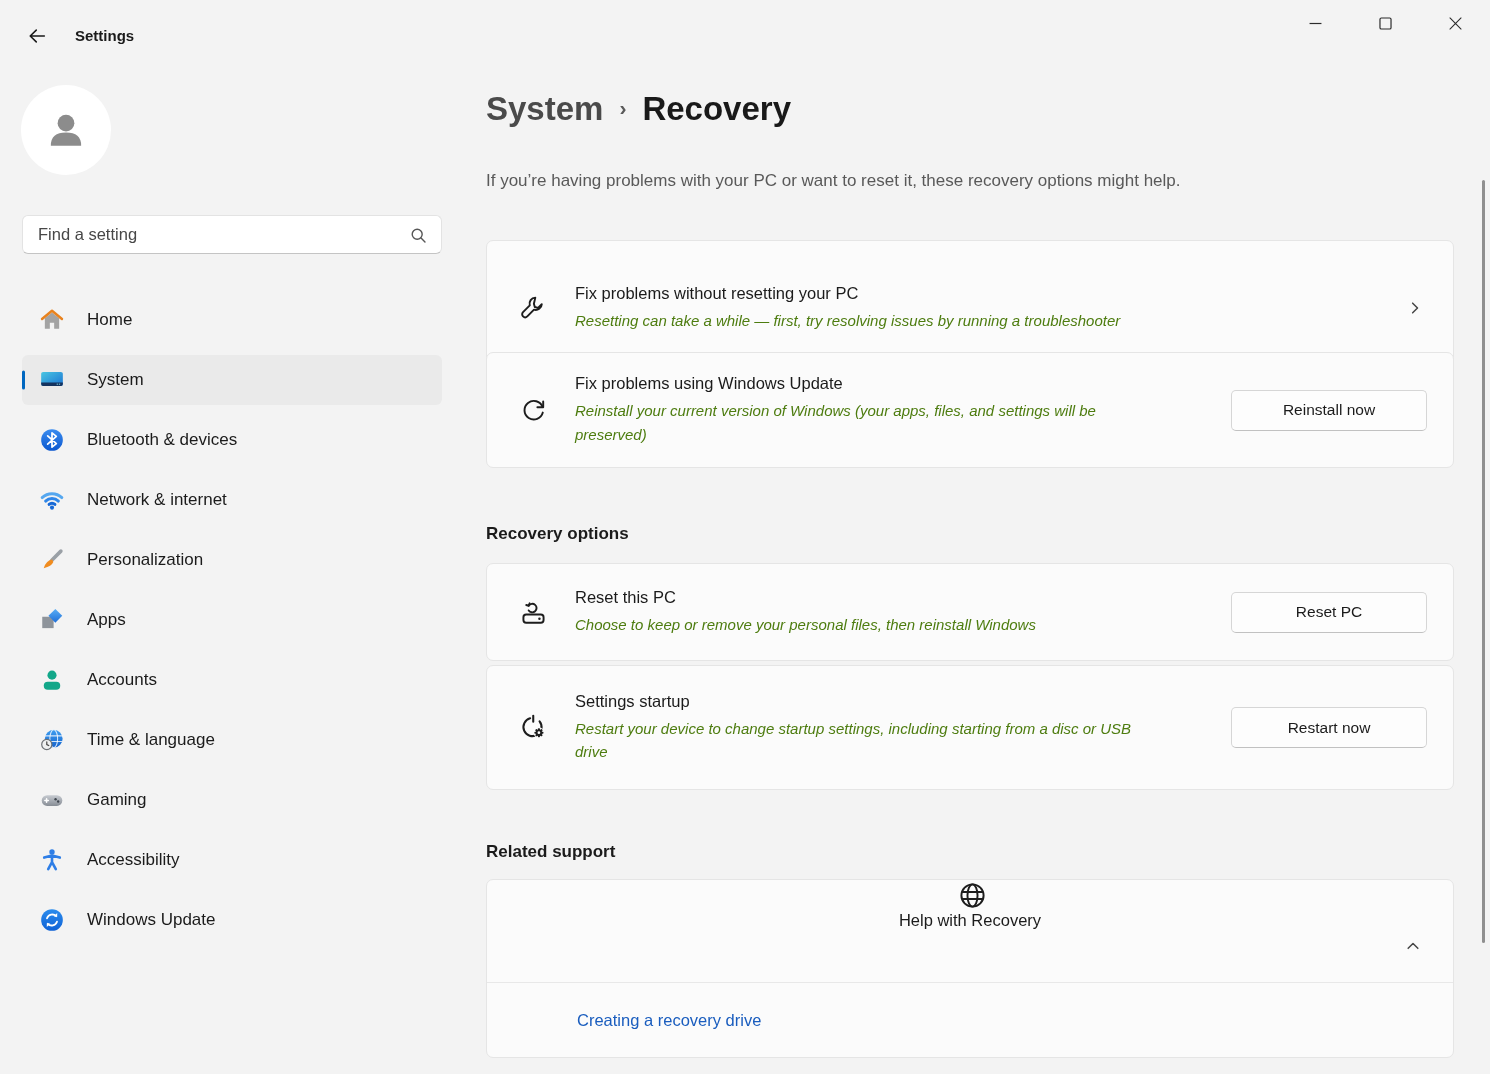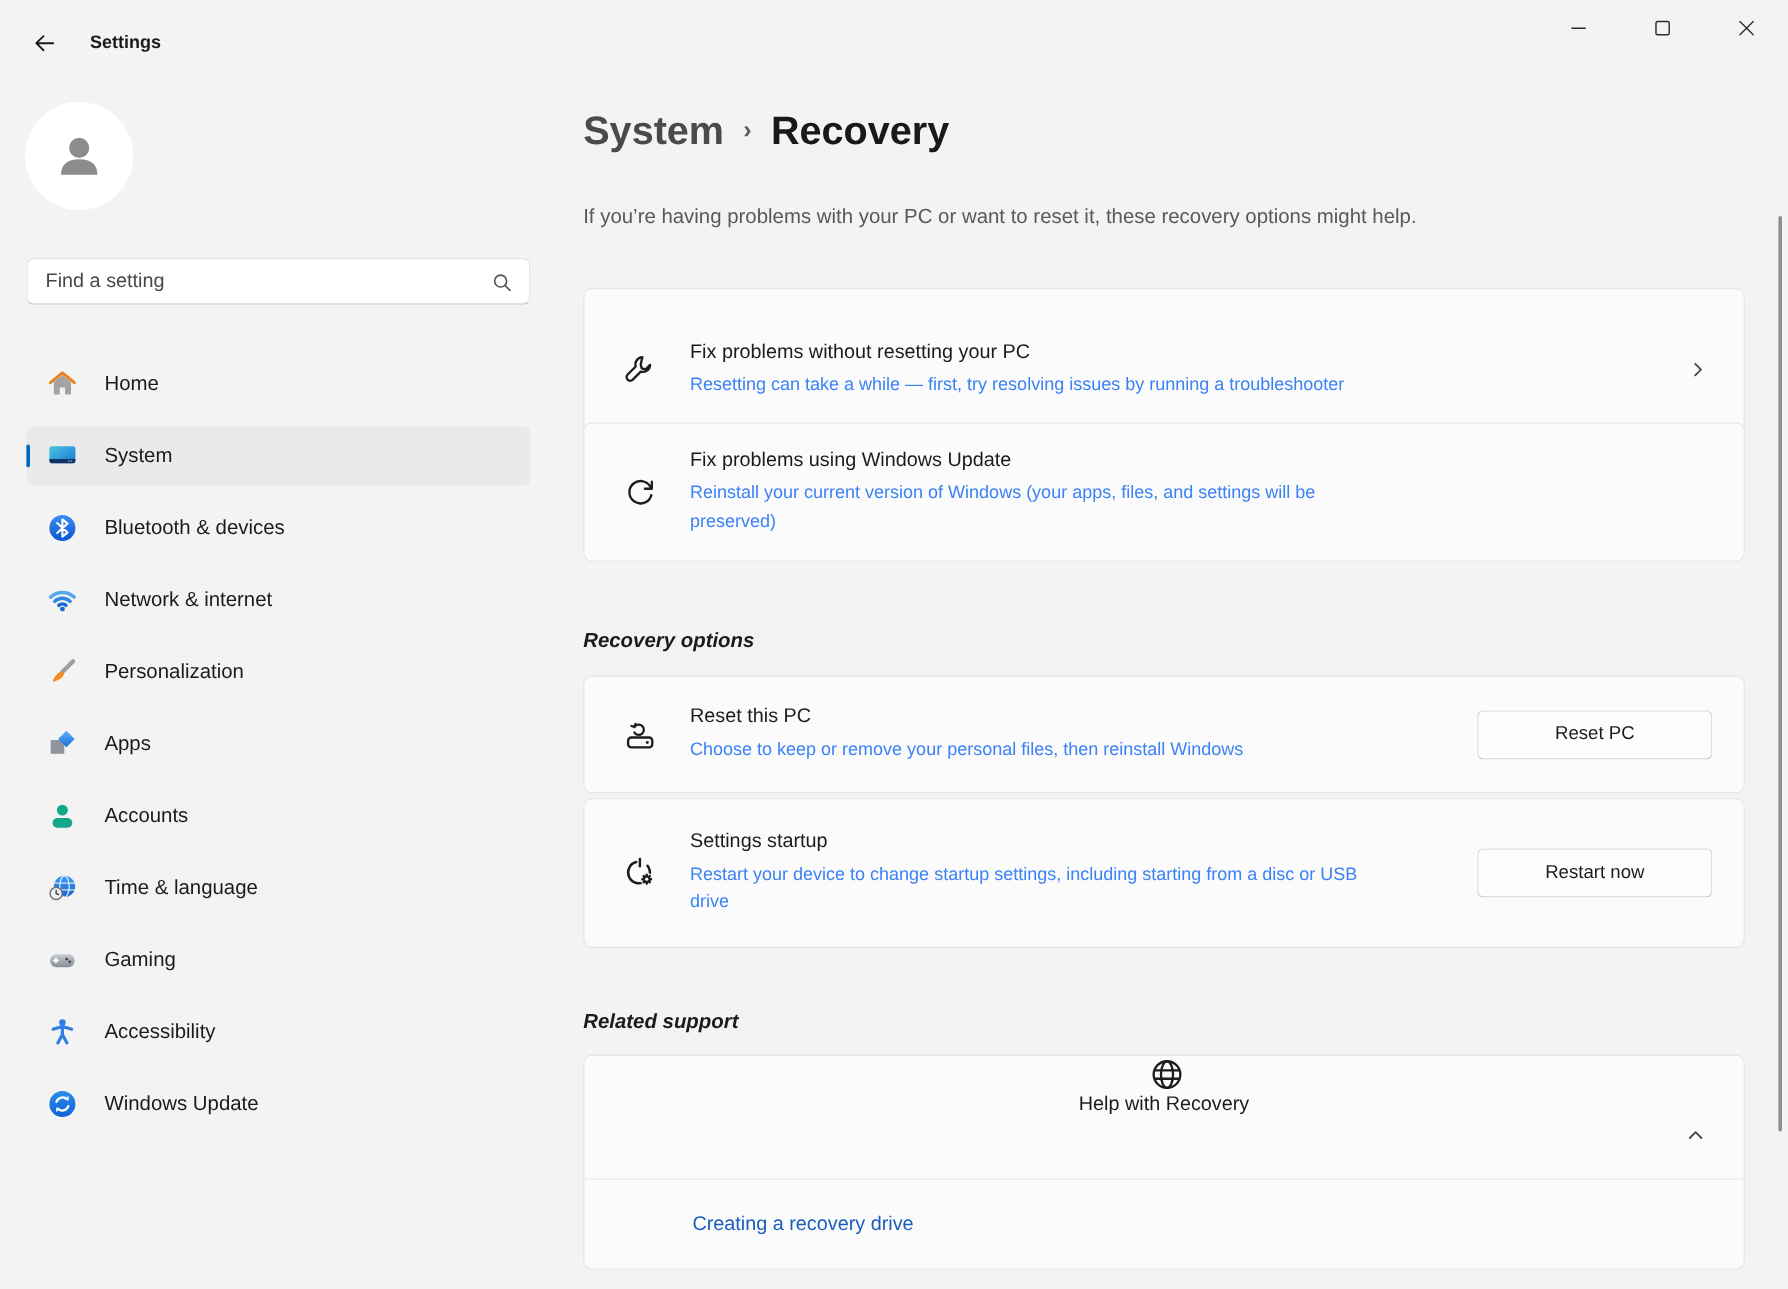--- a/index.html
+++ b/index.html
@@ -92,36 +92,36 @@
     display: flex; align-items: center;
   }
   #card-troubleshoot { top: 240px; height: 136px; cursor: pointer; }
   #card-update       { top: 352px; height: 116px; }
   #card-reset        { top: 563px; height: 98px; }
   #card-advanced     { top: 665px; height: 125px; }
 
   .card-icon { width: 36px; margin: 0 24px 0 28px; flex-shrink: 0; display: flex; justify-content: center; }
   .card-text { flex: 1; padding-right: 16px; }
   .card-title { font-size: 16.5px; color: #1b1b1b; margin-bottom: 6px; }
-  .card-desc { font-size: 15px; color: #3b82f6; line-height: 1.55; }
+  .card-desc { font-size: 15px; color: #4d7c0f; line-height: 1.55; font-style: italic; }
   #card-update .card-desc { max-width: 565px; }
   #card-advanced .card-desc { max-width: 585px; }
 
   .chevron-right { margin-right: 28px; flex-shrink: 0; display: flex; }
   .btn {
     width: 196px; height: 41px; margin-right: 26px; flex-shrink: 0;
     background: #fdfdfd;
     border: 1px solid #d6d6d6; border-bottom-color: #c1c1c1;
     border-radius: 5px;
     font-family: inherit; font-size: 15.5px; color: #1b1b1b;
     display: flex; align-items: center; justify-content: center;
     cursor: pointer;
   }
 
-  .section-heading { position: absolute; left: 0; font-size: 17px; font-weight: 700; color: #1b1b1b; font-style: italic; }
+  .section-heading { position: absolute; left: 0; font-size: 17px; font-weight: 700; color: #1b1b1b; }
   #h-recovery { top: 524px; }
   #h-related  { top: 842px; }
 
   #card-help {
     position: absolute; top: 879px; left: 0; width: 968px; height: 179px;
     background: #fbfbfb;
     border: 1px solid #e5e5e5;
     border-radius: 7px;
     display: flex; flex-direction: column;
   }
@@ -382,20 +382,21 @@
     <span class="card-icon">
       <svg width="31" height="31" viewBox="0 0 24 24">
         <path d="M19 9.3 A7.2 7.2 0 1 0 19.2 13.6" fill="none" stroke="#1d1d1d" stroke-width="1.5" stroke-linecap="round"></path>
         <path d="M19.5 5 v4.5 h-4.5" fill="none" stroke="#1d1d1d" stroke-width="1.5" stroke-linecap="round" stroke-linejoin="round"></path>
       </svg>
     </span>
     <span class="card-text">
       <span class="card-title" style="display:block">Fix problems using Windows Update</span>
       <span class="card-desc" style="display:block">Reinstall your current version of Windows (your apps, files, and settings will be preserved)</span>
     </span>
+    <button class="btn">Reinstall now</button>
   </div>
 
   <div class="section-heading" id="h-recovery">Recovery options</div>
 
   <div class="card" id="card-reset">
     <span class="card-icon">
       <svg width="31" height="31" viewBox="0 0 24 24">
         <rect x="4.2" y="13.6" width="15.6" height="6.4" rx="2.1" fill="none" stroke="#1d1d1d" stroke-width="1.5"></rect>
         <circle cx="16.6" cy="16.8" r="0.95" fill="#1d1d1d"></circle>
         <path d="M8.3 6.8 A3.3 3.3 0 1 1 8.3 10.4" fill="none" stroke="#1d1d1d" stroke-width="1.5" stroke-linecap="round"></path>

